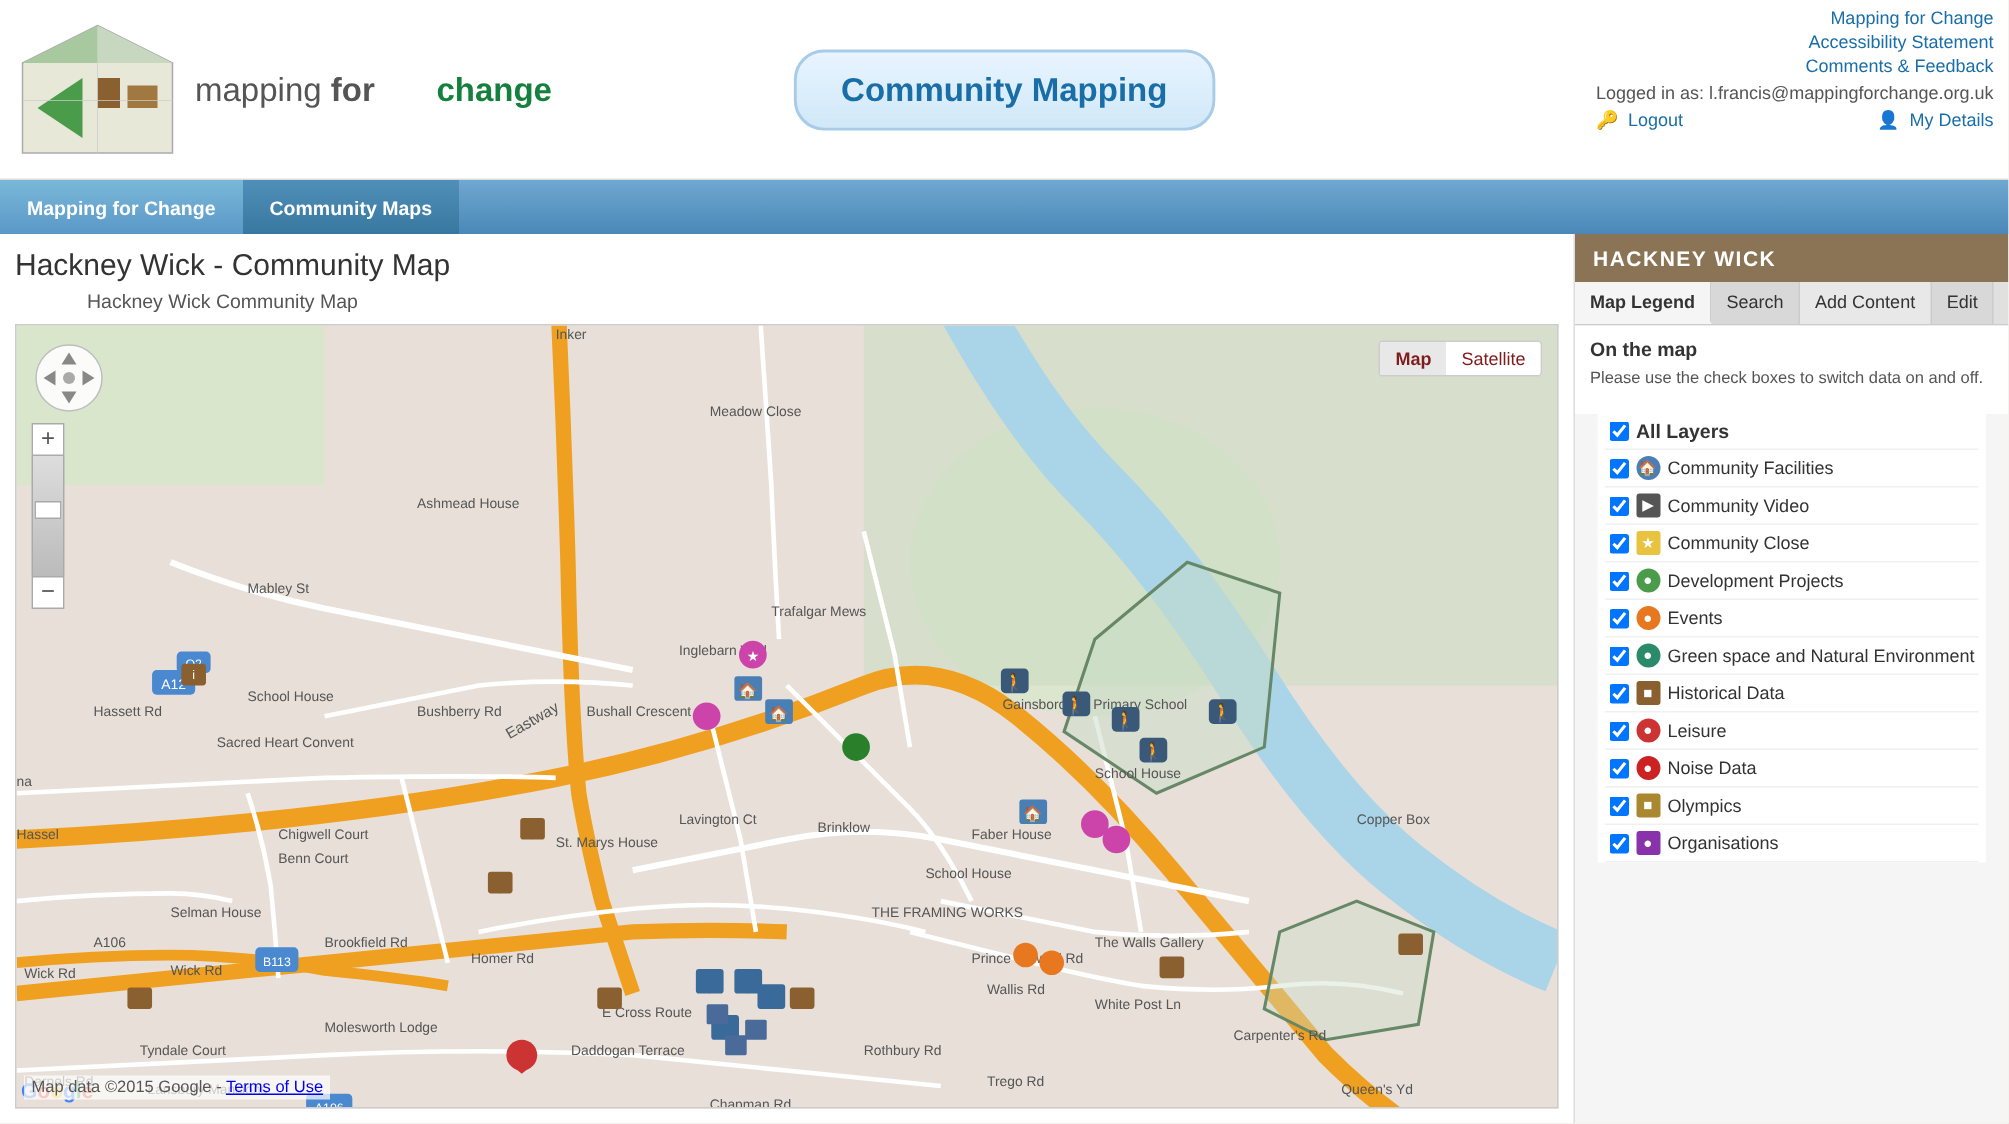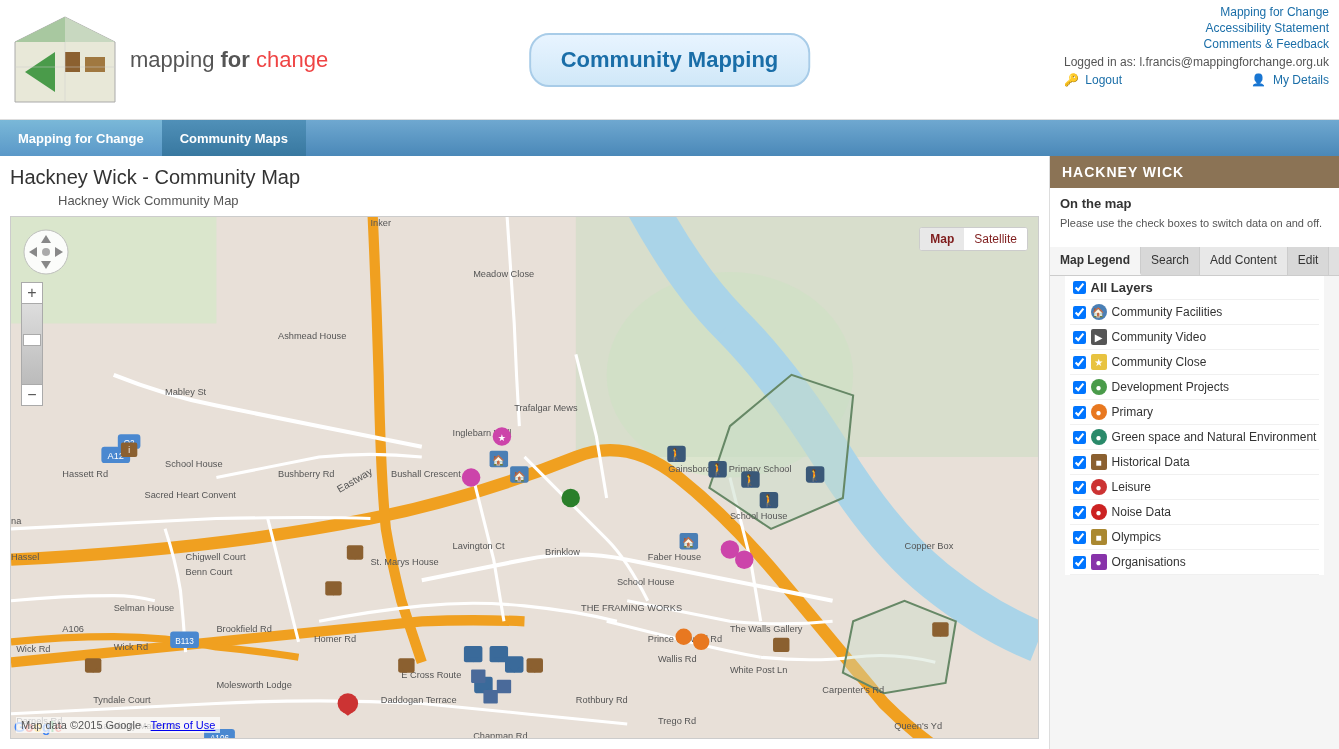--- a/index.html
+++ b/index.html
@@ -382,21 +382,21 @@
         <polygon points="15,60 45,40 45,80" fill="#4a9b4a"></polygon>
 
         <rect x="55" y="40" width="15" height="20" fill="#8b6030"></rect>
         <rect x="75" y="45" width="20" height="15" fill="#a07840"></rect>
 
         <line x1="5" y1="55" x2="105" y2="55" stroke="#ccc" stroke-width="0.5"></line>
         <line x1="55" y1="30" x2="55" y2="90" stroke="#ccc" stroke-width="0.5"></line>
       </svg>
     </div>
     <div style="font-size:22px; color:#555;">
-      <span style="font-weight:normal;">mapping </span><span style="font-weight:bold; color:#555;">for</span><span style="font-weight:normal; color:#ef4444;"> change</span>
+      <span style="font-weight:normal;">mapping </span><span style="font-weight:bold; color:#555;">for</span><span style="font-weight:bold; color:#15803d;margin-left:35px;"> change</span>
     </div>
   </div>
 
   <div id="community-mapping-badge">
     <span>Community Mapping</span>
   </div>
 
   <div style="position:absolute; right:10px; top:5px; text-align:right;">
     <div class="header-links">
       <a href="#">Mapping for Change</a>
@@ -721,32 +721,32 @@
       <div id="map-footer">
         <span>Map data ©2015 Google</span> - <a href="#">Terms of Use</a>
       </div>
     </div>
   </div>
 
   <div id="sidebar">
     <div id="hackney-wick-header">HACKNEY WICK</div>
 
 
-    <div id="legend-content">
-      <div id="on-the-map-title">On the map</div>
-      <div id="on-the-map-desc">Please use the check boxes to switch data on and off.</div>
-    </div>
-
     <div id="legend-tabs">
       <div class="legend-tab active">Map Legend</div>
       <div class="legend-tab">Search</div>
       <div class="legend-tab add-content">Add Content</div>
       <div class="legend-tab edit-tab">Edit</div>
     </div>
 
+    <div id="legend-content">
+      <div id="on-the-map-title">On the map</div>
+      <div id="on-the-map-desc">Please use the check boxes to switch data on and off.</div>
+    </div>
+
     <div id="layer-scroll-area">
       <div id="layer-scroll-wrapper">
         <div id="layer-list">
 
           <div class="layer-item all-layers">
             <input type="checkbox" checked="" style="">
             <span>All Layers</span>
           </div>
 
           <div class="layer-item">
@@ -769,21 +769,21 @@
 
           <div class="layer-item">
             <input type="checkbox" checked="" style="">
             <span class="layer-icon icon-green">●</span>
             <span>Development Projects</span>
           </div>
 
           <div class="layer-item">
             <input type="checkbox" checked="" style="">
             <span class="layer-icon icon-orange">●</span>
-            <span>Primary</span>
+            <span>Events</span>
           </div>
 
           <div class="layer-item">
             <input type="checkbox" checked="" style="">
             <span class="layer-icon icon-teal">●</span>
             <span>Green space and Natural Environment</span>
           </div>
 
           <div class="layer-item">
             <input type="checkbox" checked="" style="">

